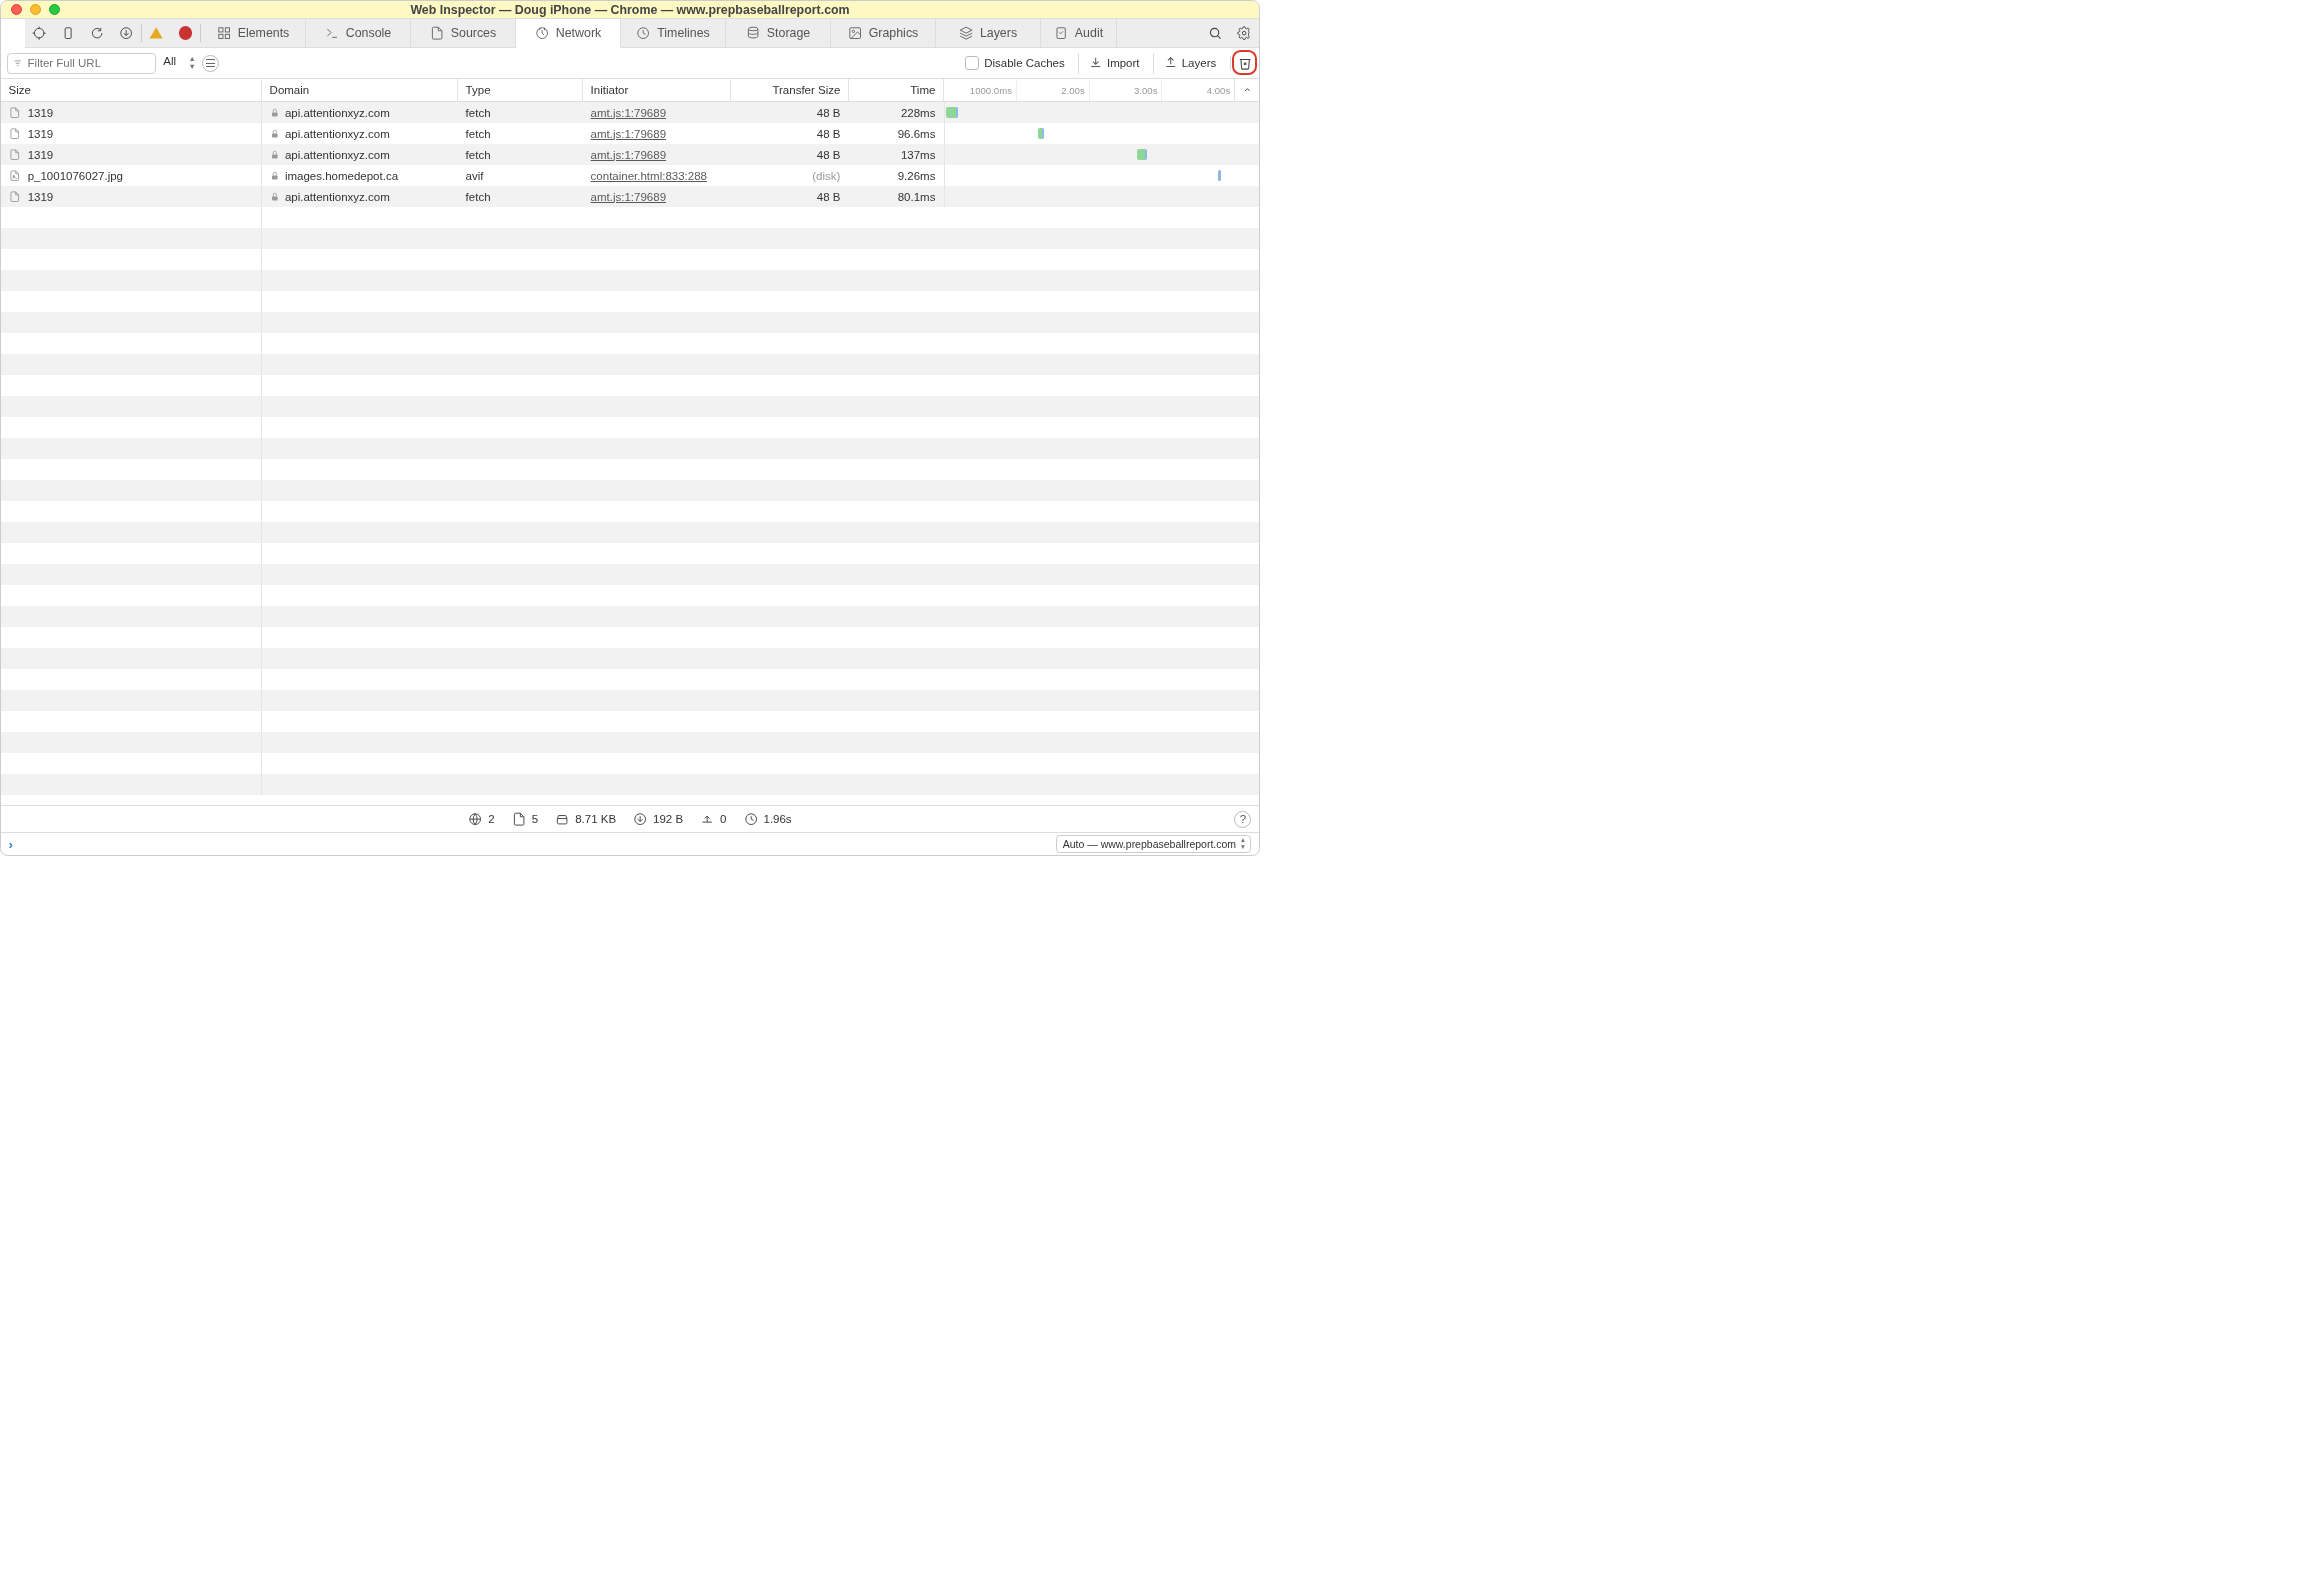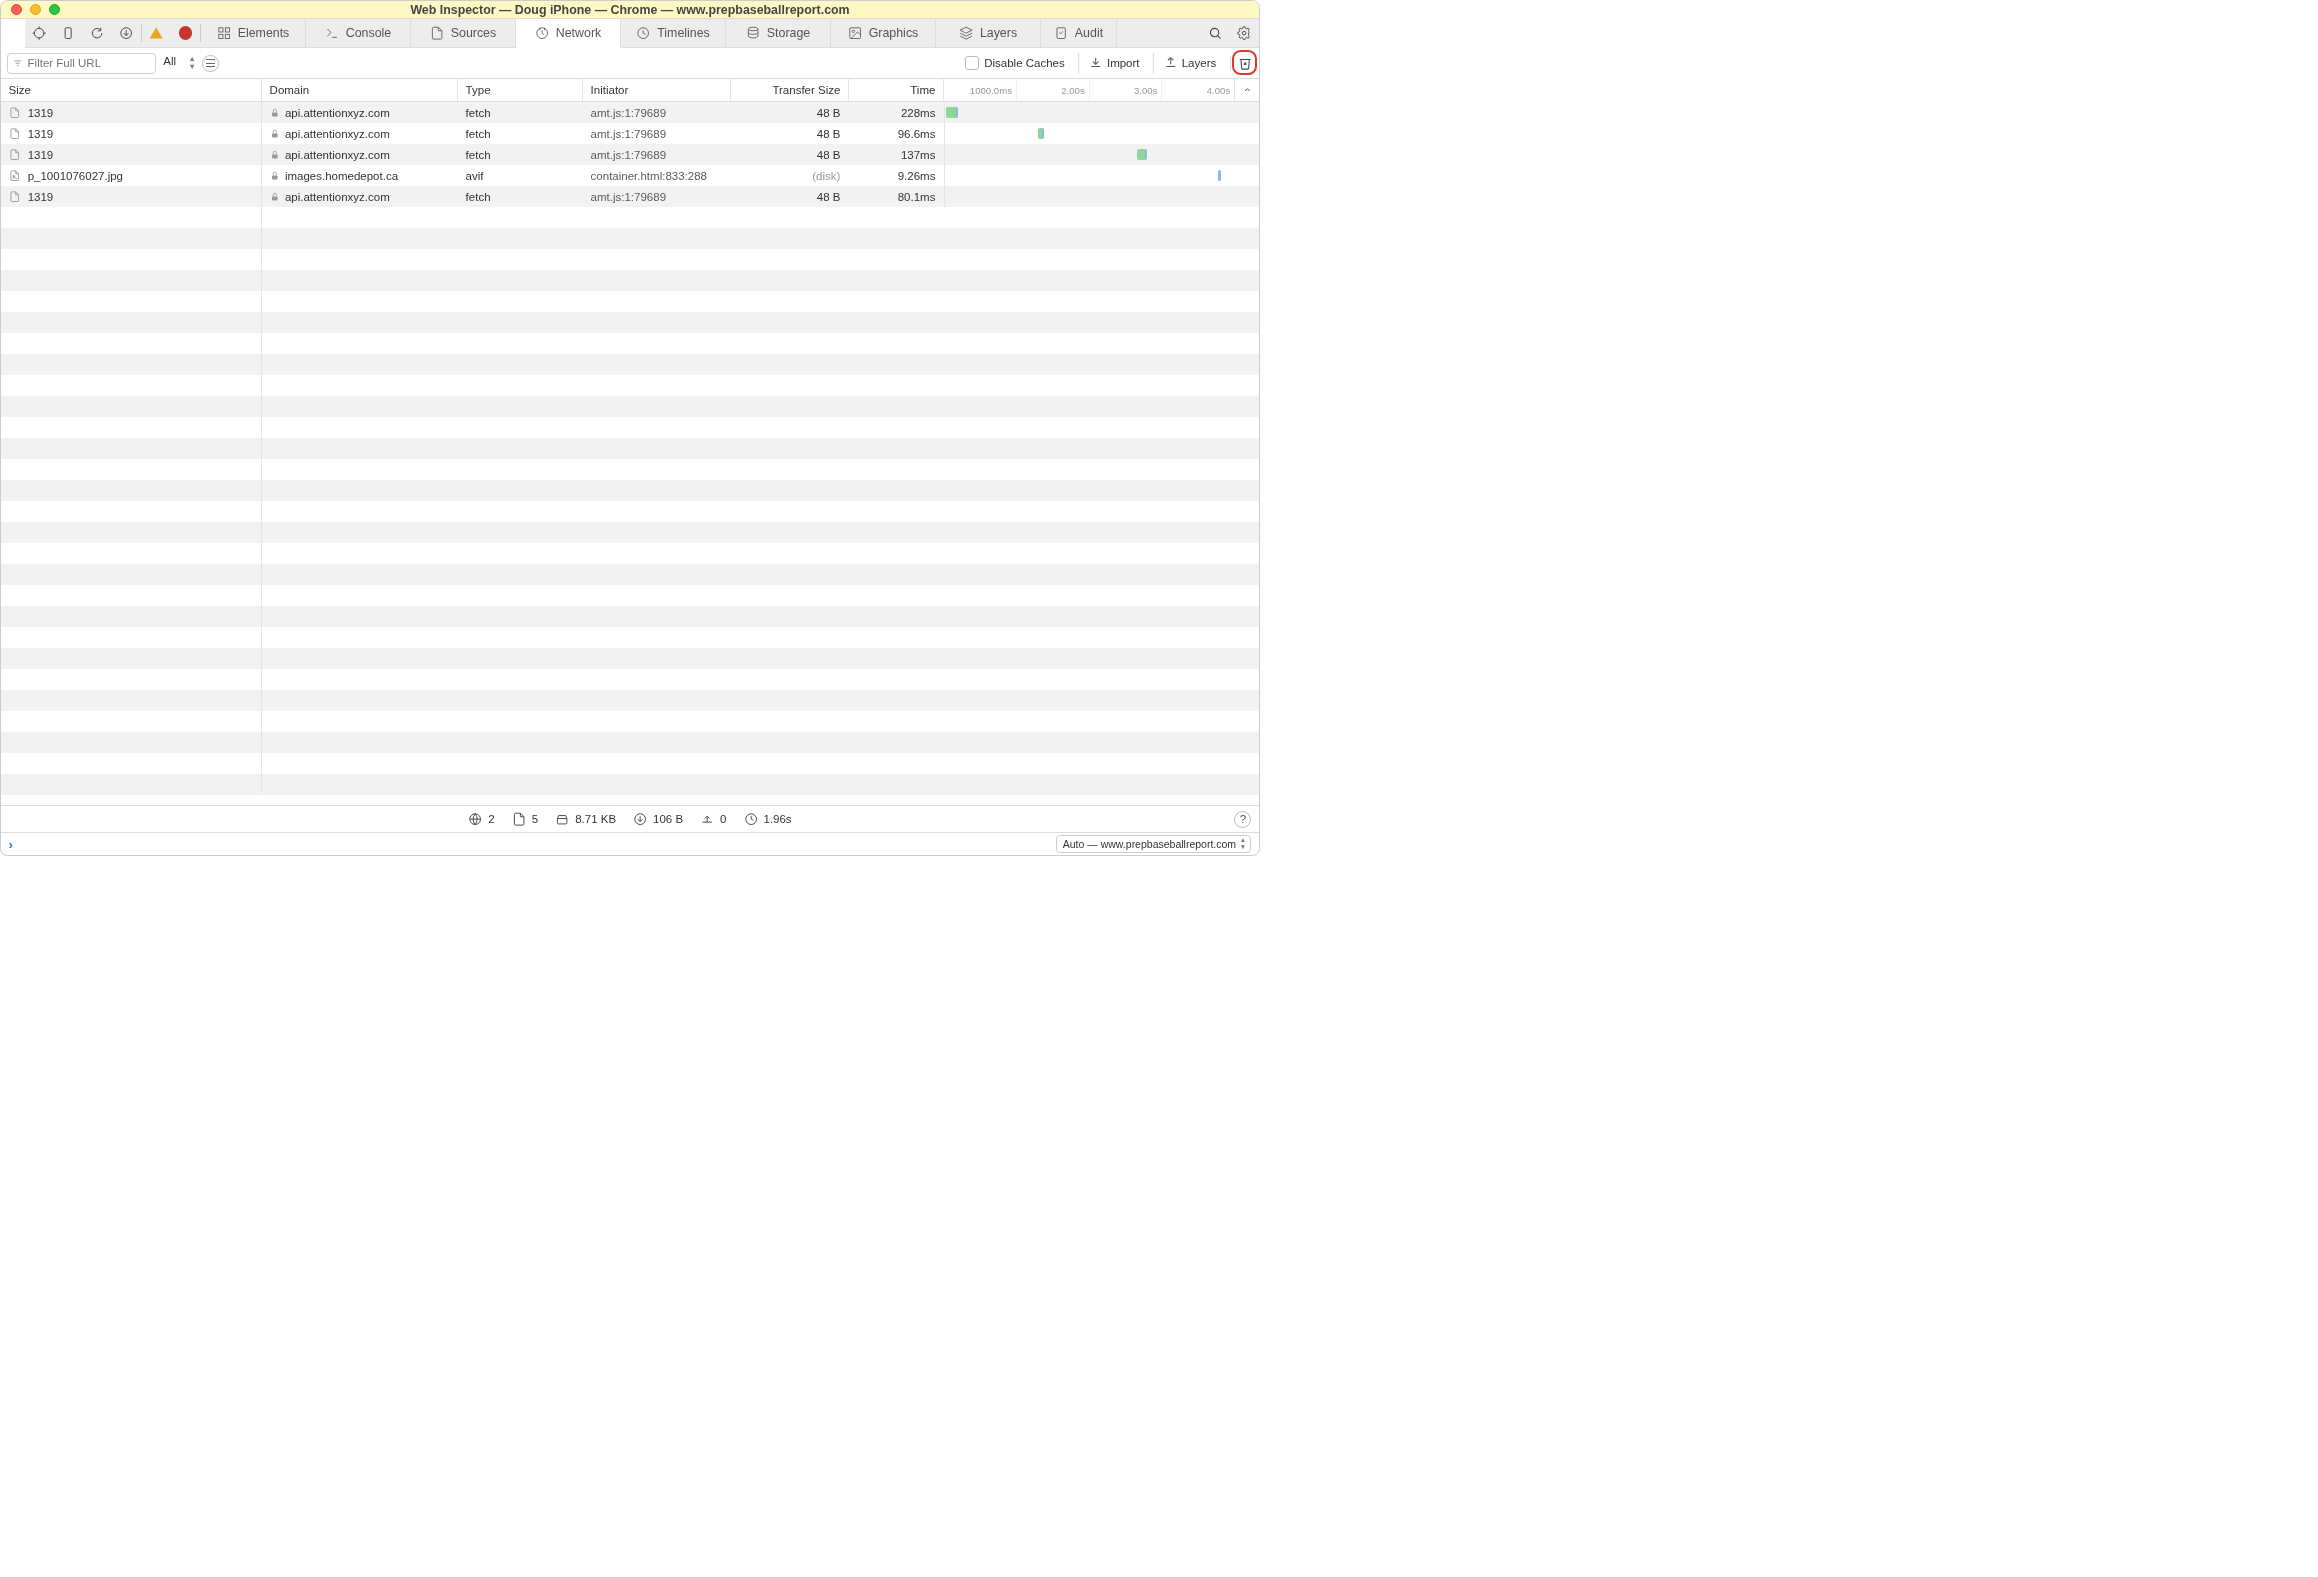--- a/index.html
+++ b/index.html
@@ -109,21 +109,21 @@
 .row{height:21px;display:flex;align-items:stretch;font-size:11.5px;}
 .row:nth-child(odd){background:#f2f2f2;}
 .row:nth-child(even){background:#fff;}
 .row.empty{pointer-events:none;}
 .cell{border-right:1px solid transparent;display:flex;align-items:center;padding:0 7.6px;overflow:hidden;white-space:nowrap;}
 .row .col-name{border-right:1px solid #e5e5e5;}
 .row .col-domain,.row .col-type,.row .col-initiator,.row .col-transfer,.row .col-time{border-right:1px solid transparent;}
 .cell.right{justify-content:flex-end;}
 .file-icon{width:11.5px;height:13.4px;margin-right:7.6px;flex-shrink:0;}
 .lock-icon{width:9.6px;height:9.6px;margin-right:5.7px;color:#888;flex-shrink:0;}
-a.initiator{color:#5a5a5a;cursor:pointer;}
+a.initiator{text-decoration:underline;color:#5a5a5a;cursor:pointer;}
 .dim{color:#999;}
 .timeline-cell{position:relative;border-left:1px solid #e5e5e5;}
 
 .bar{position:absolute;top:4.8px;height:11.5px;border-radius:1.9px;}
 .bar.green{background:#8fd796;}
 .bar.blue-edge{border-right:2.9px solid #8db8e6;}
 
 
 .summary-bar{height:27px;border-top:1px solid #ddd;display:flex;align-items:center;justify-content:center;gap:17px;font-size:11.5px;color:#333;}
 .summary-item{display:flex;align-items:center;gap:5.7px;}
@@ -652,21 +652,21 @@
         <path d="M4 11h16"></path>
       </svg>
       <span>8.71 KB</span>
     </div>
   <div class="summary-item">
       <svg viewBox="0 0 24 24" fill="none" stroke="currentColor" stroke-width="1.6">
         <circle cx="12" cy="12" r="9"></circle>
         <polyline points="8 12 12 16 16 12"></polyline>
         <line x1="12" y1="7" x2="12" y2="16"></line>
       </svg>
-      <span>106 B</span>
+      <span>192 B</span>
     </div>
   <div class="summary-item">
       <svg viewBox="0 0 24 24" fill="none" stroke="currentColor" stroke-width="1.6">
         <path d="M4 17h16"></path>
         <polyline points="8 11 12 7 16 11"></polyline>
         <line x1="12" y1="7" x2="12" y2="17"></line>
       </svg>
       <span>0</span>
     </div>
   <div class="summary-item">

